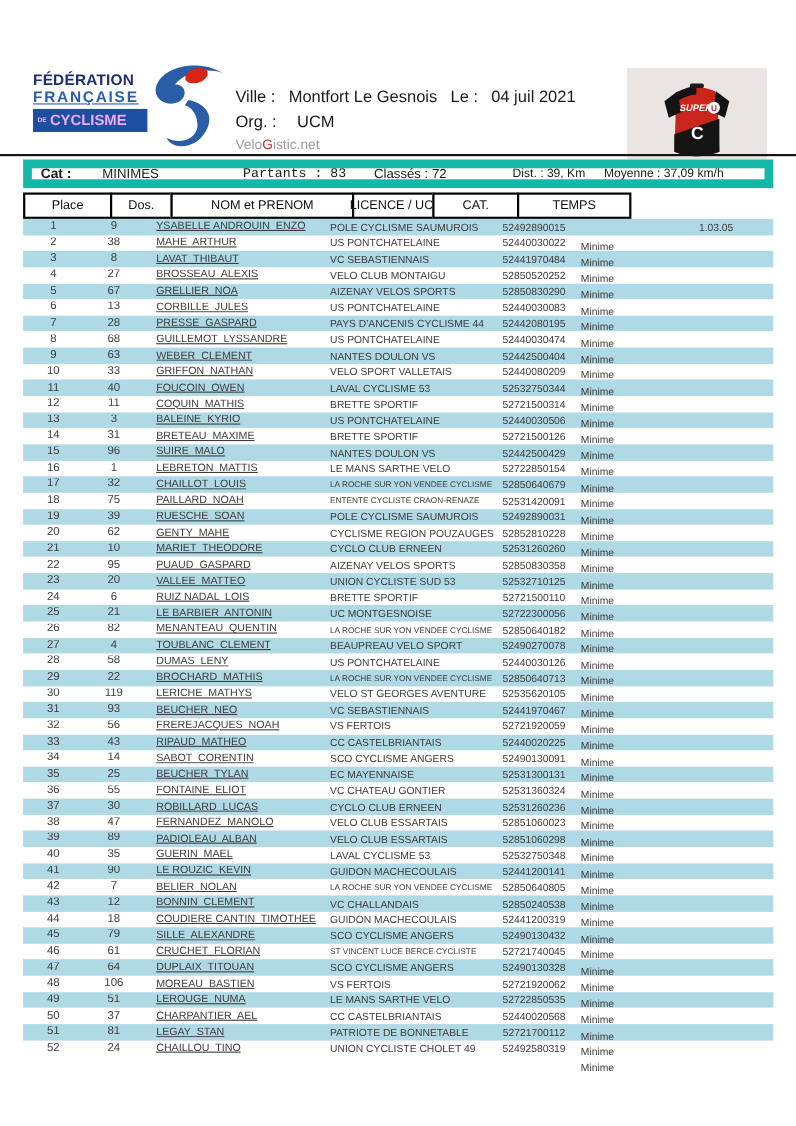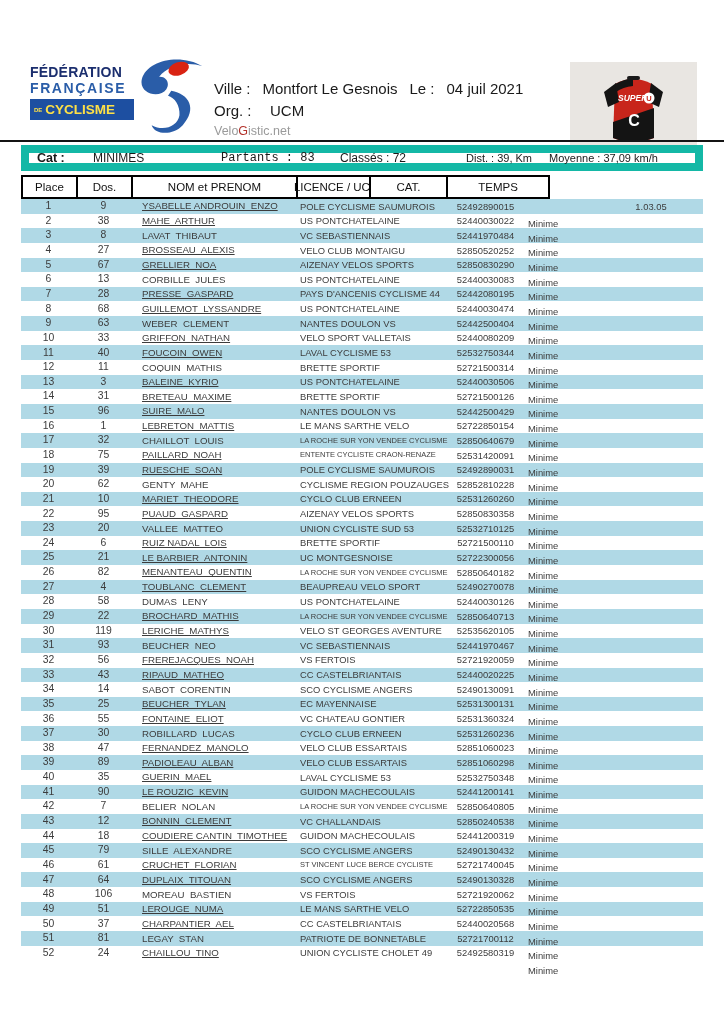--- a/index.html
+++ b/index.html
@@ -3,22 +3,22 @@
 <meta charset="utf-8">
 <style>
   html,body{margin:0;padding:0;background:#ffffff;}
   .page{position:relative;width:724px;height:1024px;background:#ffffff;
         font-family:"Liberation Sans",sans-serif;overflow:hidden;padding-left:16px;}
 
   
   .logo{position:absolute;left:30px;top:64px;display:flex;align-items:flex-start;}
   .logo-text{width:110px;}
   .logo-line1{font-size:14px;font-weight:bold;color:#1b2e6e;letter-spacing:.2px;line-height:1.15;}
-  .logo-line2{font-size:14px;font-weight:bold;color:#2a5da8;letter-spacing:1.6px;line-height:1.15;}
-  .logo-band{margin-top:3px;background:#1d4fa1;color:#fde047;font-weight:bold;
+  .logo-line2{font-size:14px;font-weight:bold;color:#2a5da8;letter-spacing:1.6px;line-height:1.15;text-decoration:underline;}
+  .logo-band{margin-top:3px;background:#1d4fa1;color:#f0abfc;font-weight:bold;
              display:flex;align-items:center;padding:3px 4px;font-size:13.5px;width:104px;box-sizing:border-box;}
   .logo-band .de{font-size:6px;margin-right:3px;line-height:1;}
   .logo-swoosh{margin-left:-8px;margin-top:-6px;}
 
   .title-block{position:absolute;left:214px;top:80px;font-size:15px;color:#1a1a1a;}
   .title-line span{margin-right:12px;}
   .title-line{margin-bottom:5px;white-space:nowrap;}
   .org-label{display:inline-block;width:44px;}
 
   .watermark{position:absolute;left:214px;top:124px;font-size:12.5px;color:#9a9a9a;}
@@ -37,21 +37,21 @@
   .stat-partants{left:192px;font-size:12px;font-family:Liberation Mono, monospace;}
   .stat-classes{left:311px;font-size:12px;}
   .stat-dist{left:437px;font-size:11px;}
   .stat-moyenne{left:520px;font-size:11px;}
 
   
   .thead{position:absolute;left:21px;top:175px;display:flex;}
   .hcell{box-sizing:border-box;border:2px solid #000;height:24px;display:flex;align-items:center;
          justify-content:center;font-size:11.5px;color:#111;background:#fff;white-space:nowrap;}
   .hcell+.hcell{margin-left:-2px;}
-  .w0{width:57px;}.w1{width:57px;}.w2{width:167px;}.w3{width:155px;}.w4{width:75px;}.w5{width:79px;}.w6{width:104px;}
+  .w0{width:81px;}.w1{width:57px;}.w2{width:167px;}.w3{width:155px;}.w4{width:75px;}.w5{width:79px;}.w6{width:104px;}
 
   .tbody{position:absolute;left:21px;top:199px;width:682px;}
   .row{display:flex;height:14.654px;align-items:center;}
   .row.stripe{background:#b0d9e6;}
   .cell{box-sizing:border-box;font-size:9.4px;color:#3c3c3c;white-space:pre;overflow:hidden;line-height:1;}
   .cell.place{width:55px;text-align:center;font-size:10.4px;}
   .cell.dos{width:55px;text-align:center;font-size:10.4px;}
   .cell.nom{width:165px;padding-left:11px;font-size:9.7px;text-decoration:underline;}
   .cell.assoc{width:153px;padding-left:4px;}
   .cell.assoc.small{font-size:7.5px;}

